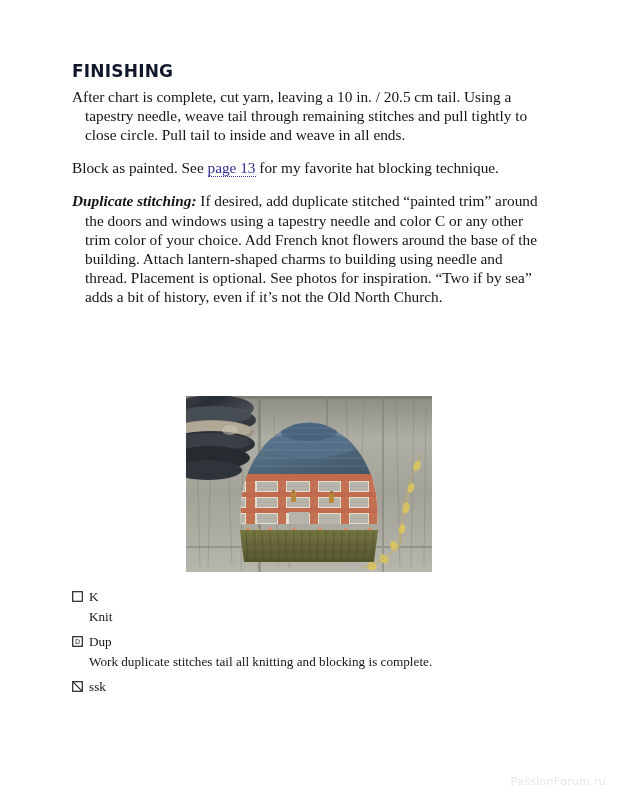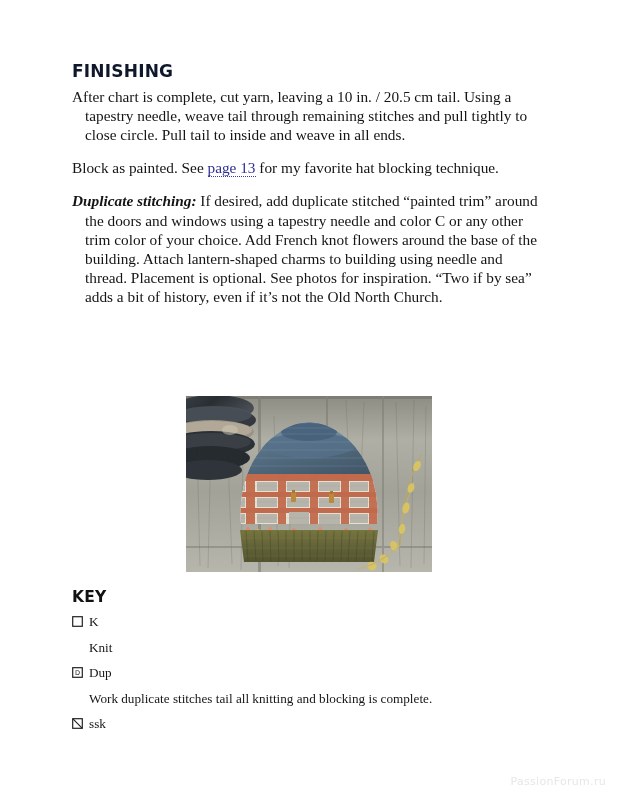--- a/index.html
+++ b/index.html
@@ -113,21 +113,21 @@
     display: block;
   }
   .key-label {
     font-size: 13.2px;
     line-height: 1;
     color: #161616;
   }
   .key-desc {
     font-size: 13.2px;
     line-height: 1.2;
-    margin: 11px 0 0 17px;
+    margin: 5px 0 0 17px;
     color: #161616;
   }
 
   
   .watermark {
     position: absolute;
     right: 12px;
     bottom: 12px;
     font-family: "DejaVu Sans", "Liberation Sans", sans-serif;
     font-size: 11px;
@@ -346,21 +346,20 @@
           <ellipse cx="208" cy="150" rx="3.6" ry="5.2" transform="rotate(-20 208 150)"></ellipse>
           <ellipse cx="198" cy="163" rx="4" ry="5" transform="rotate(-40 198 163)"></ellipse>
           <ellipse cx="186" cy="170" rx="4.2" ry="4.6" transform="rotate(-60 186 170)"></ellipse>
         </g>
         <path d="M214 150 C 200 162, 186 170, 172 173" stroke="#c3b274" stroke-width="1.1" fill="none"></path>
       </g>
     </svg>
   </div>
 
   <div class="key-block">
-    <h2 class="key-heading">KEY</h2>
 
     <div class="key-entry">
       <div class="key-row">
         <svg class="key-symbol" viewBox="0 0 11 11">
           <rect x="0.7" y="0.7" width="9.6" height="9.6" fill="#ffffff" stroke="#222222" stroke-width="1.2"></rect>
         </svg>
         <span class="key-label">K</span>
       </div>
       <div class="key-desc">Knit</div>
     </div>

